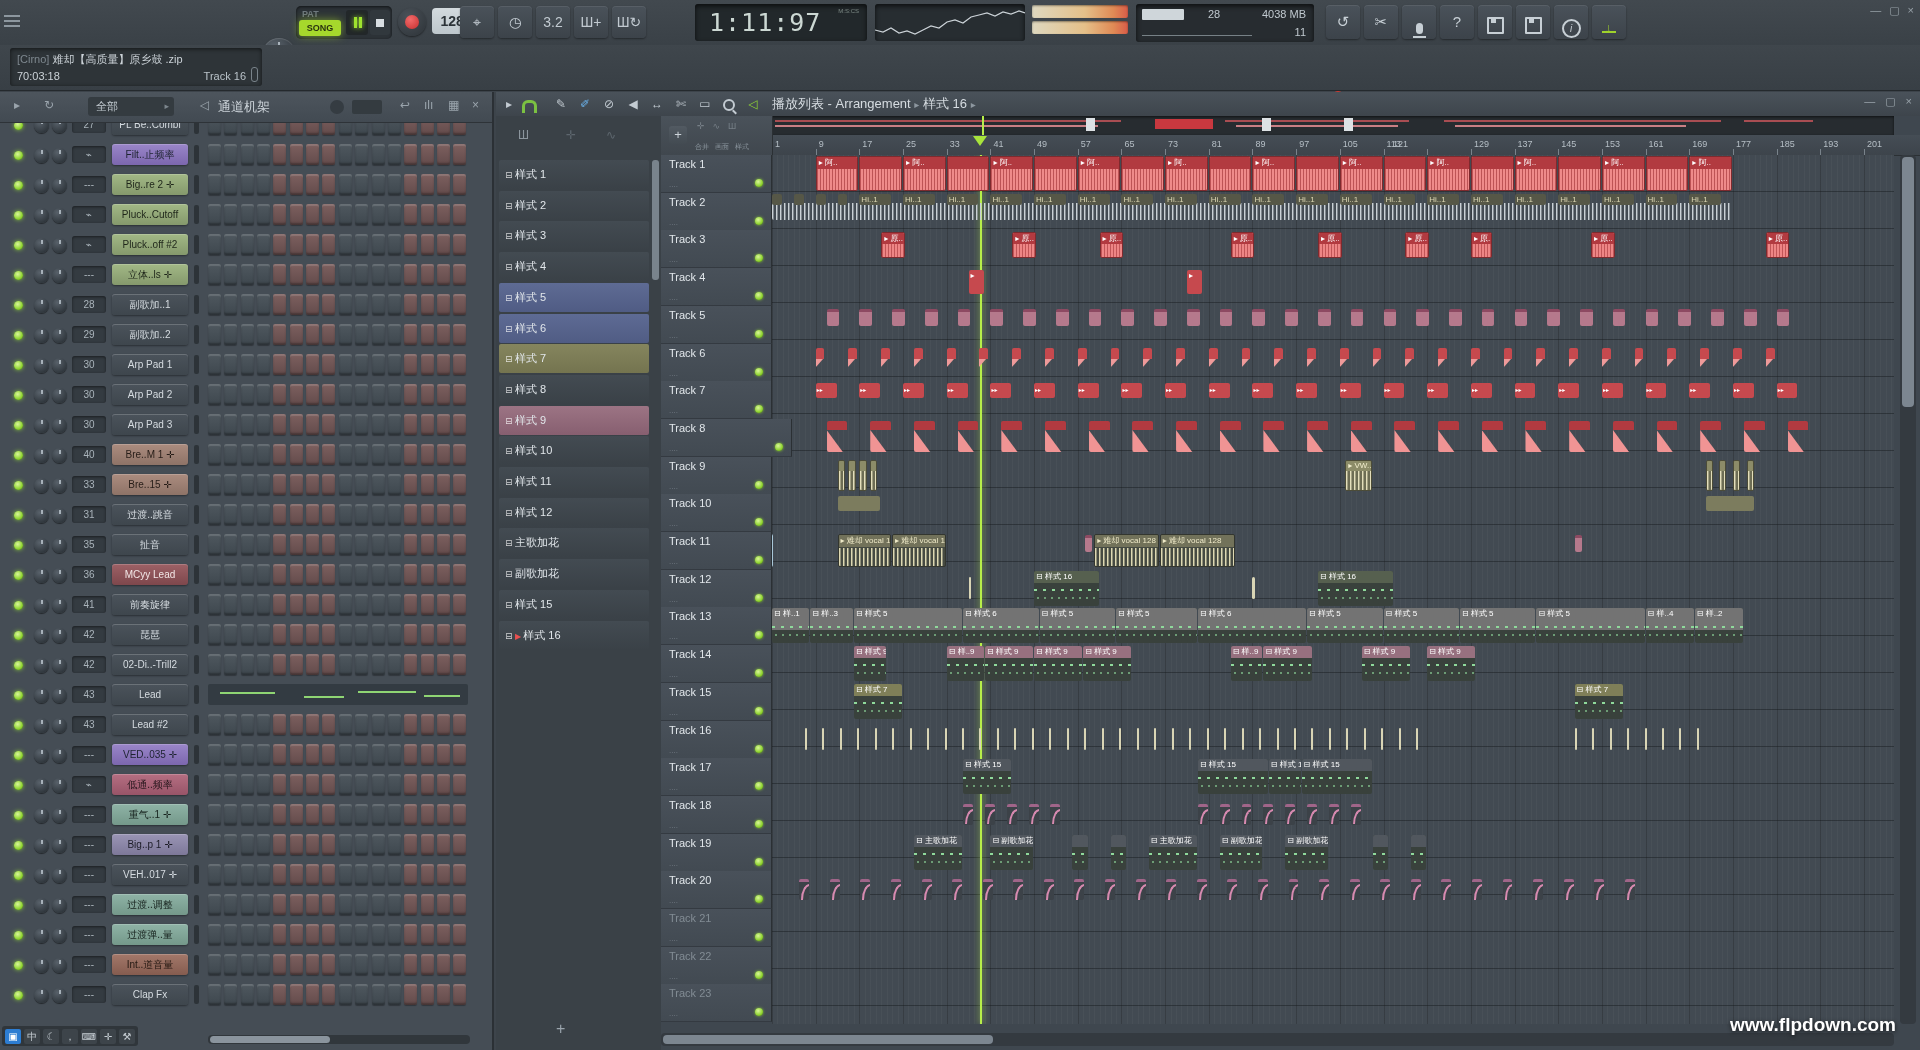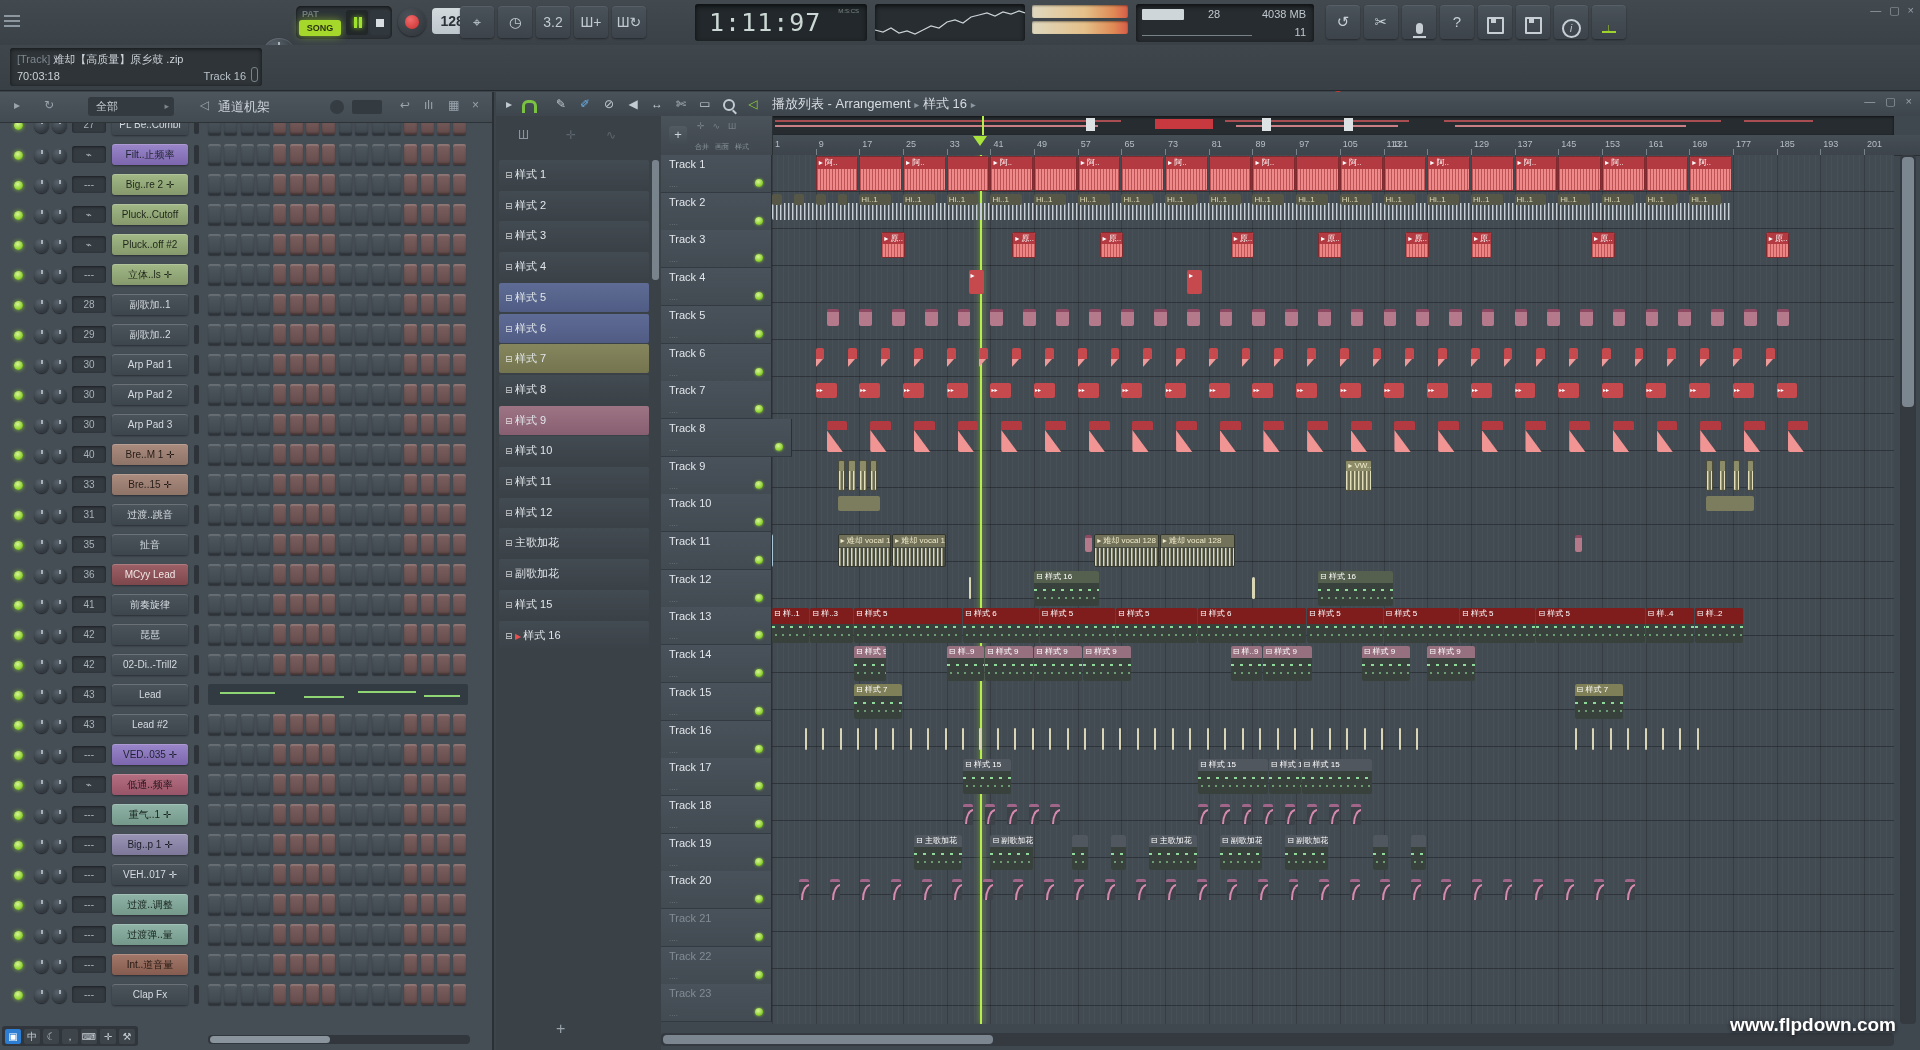--- a/index.html
+++ b/index.html
@@ -178,21 +178,21 @@
   .c-kb{top:2px;height:15px;background:#7c7c5e;}
   .c-vox{top:2px;height:33px;background:#454a42;border:1px solid #33362f;}
   .c-vox .hd{height:12px;background:#72725a;line-height:12px;color:#efeac8;}
   .c-vox .bd{top:13px;background:repeating-linear-gradient(90deg,#ddd8b2 0 1px,rgba(221,216,178,.5) 1px 2px,transparent 2px 4px);}
   .c-blu{top:2px;height:33px;background:#a9c7d8;}
   .c-wb{top:2px;height:33px;background:#e2e6e8;}
   .c-pb,.c-pm,.c-po,.c-pg,.c-pt12{top:1px;height:35px;background:#39413c;}
   .c-pb .bd,.c-pm .bd,.c-po .bd,.c-pg .bd,.c-pt12 .bd{top:12px;
      background-image:linear-gradient(90deg,#8fd99b 0 3px,transparent 3px),linear-gradient(90deg,rgba(143,217,155,.6) 0 2px,transparent 2px);
      background-size:9px 2px,7px 2px;background-position:0 6px,3px 14px;background-repeat:repeat-x;}
-  .c-pb .hd{height:16px;background:#7f1d1d;line-height:12px;}
+  .c-pb .hd{height:22px;background:#737373;line-height:12px;}
   .c-pm .hd{height:12px;background:#97707f;line-height:12px;}
   .c-po .hd{height:12px;background:#7f7f58;line-height:12px;}
   .c-pg .hd{height:12px;background:#51575e;line-height:12px;}
   .c-pt12 .hd{height:12px;background:#56604f;line-height:12px;}
   .c-tk{top:7px;height:22px;background:#d9d5b5;}
   .c-cv{top:8px;height:21px;background:#3c4248;border-top:3px solid #a06589;}
   .c-cv:after,.c-cv2:after{content:"";position:absolute;left:2px;top:2px;width:70%;height:75%;border-left:2px solid #d78ab0;border-top:2px solid #d78ab0;border-radius:100% 0 0 0;}
   .c-cv2{top:8px;height:21px;background:#3c4248;border-top:3px solid #a06589;}
   
   #ime{position:absolute;left:2px;bottom:4px;height:18px;display:flex;gap:3px;background:#30363b;border-radius:3px;padding:1px 3px;align-items:center;}
@@ -261,21 +261,21 @@
       <div class="icon-btn" style="left: 1402px;"><i class="i-mic"></i></div>
       <div class="icon-btn" style="left: 1440px;">?</div>
       <div class="icon-btn" style="left: 1478px;"><i class="i-disk"></i></div>
       <div class="icon-btn" style="left: 1516px;"><i class="i-disk"></i></div>
       <div class="icon-btn" style="left: 1554px;"><i class="i-circ">i</i></div>
       <div class="icon-btn" style="left: 1592px;"><i class="i-down"></i></div>
     </div>
 
   <div id="bar2">
     <div id="hint" class="abs">
-      <div class="l1"><span class="pfx">[Track]</span> <span>难却【高质量】原乡鼓 .zip</span></div>
+      <div class="l1"><span class="pfx">[Cirno]</span> <span>难却【高质量】原乡鼓 .zip</span></div>
       <div class="l2">70:03:18</div>
       <div class="tr">Track 16</div>
       <div class="thermo"></div>
     </div>
     <div id="knob2" class="abs knob"></div>
     <div id="shuttle" class="abs">
         <div class="rail"></div>
         <div class="fill"></div>
         <div class="handle"></div>
       </div>

